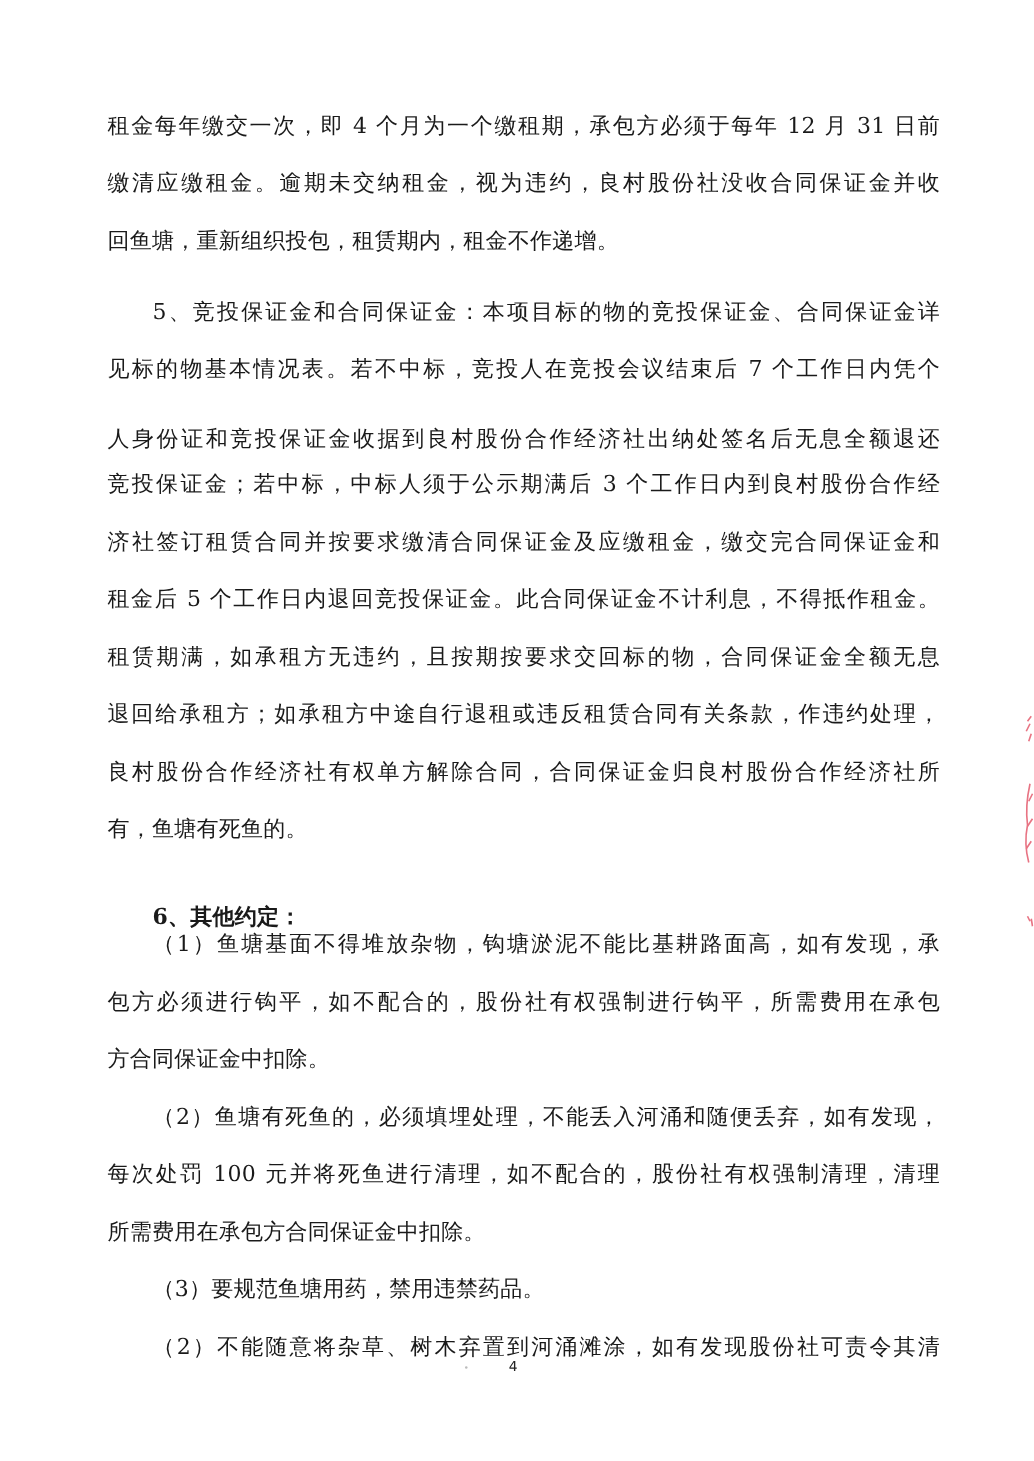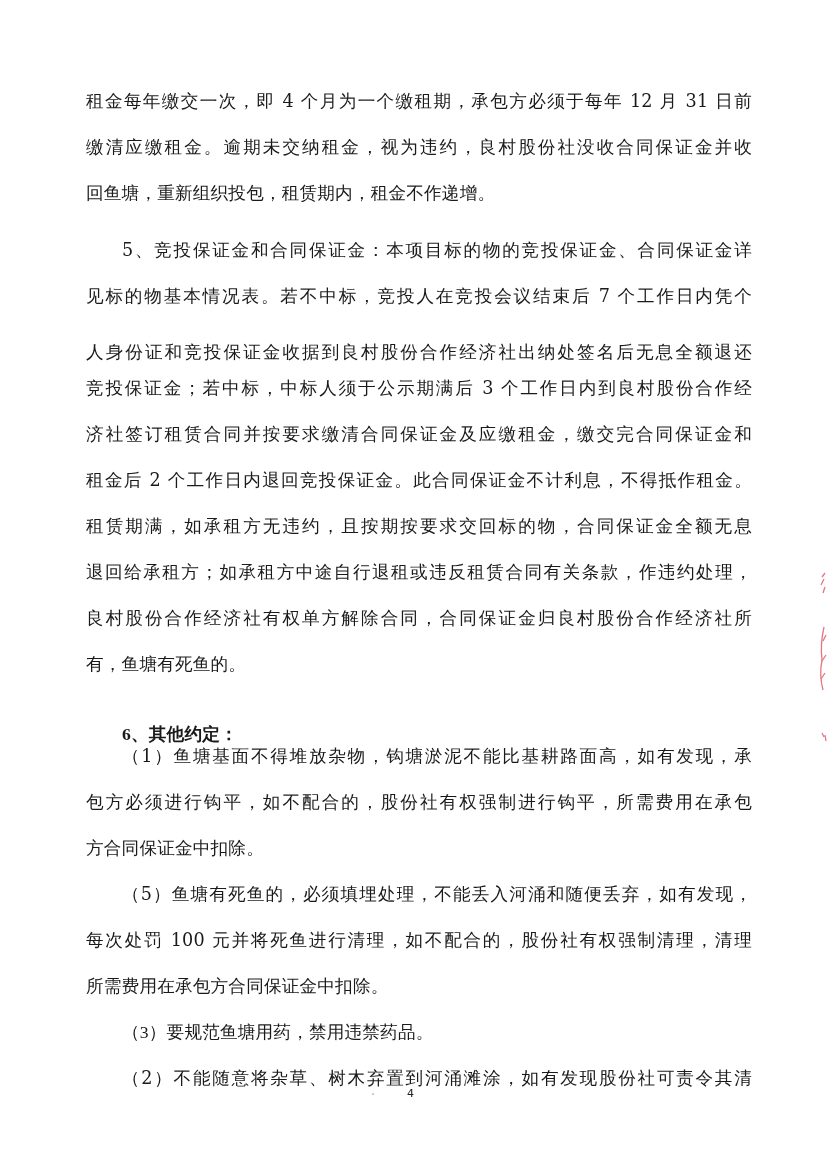--- a/index.html
+++ b/index.html
@@ -5,21 +5,21 @@
     html, body { margin: 0; padding: 0; }
     body {
       width: 827px; height: 1169px; background: #ffffff; position: relative; overflow: hidden;
       font-family: "DejaVu Serif", "Liberation Serif", serif; color: #1a1a1a;
     }
     .page { position: absolute; left: 86px; top: 0; width: 666px; }
     .line {
       position: absolute; left: 0; width: 666px; font-size: 17.6px; line-height: 24px;
       white-space: nowrap; text-align: justify; text-align-last: justify; letter-spacing: 0.2px;
     }
-    .line.last { text-align-last: left; font-family: Liberation Serif, serif; }
+    .line.last { text-align-last: left; }
     .indent { padding-left: 36px; width: 630px; }
     .bold { font-weight: bold; }
     .page-number {
       position: absolute; left: 407px; top: 1087px; font-size: 11px;
       font-family: "DejaVu Sans", sans-serif; color: #222;
     }
     .dot { position: absolute; left: 372px; top: 1093px; width: 2px; height: 2px; background: #bbb; border-radius: 1px; }
     .seal { position: absolute; left: 812px; top: 565px; width: 15px; height: 180px; }
   </style>
 </head>
@@ -28,33 +28,33 @@
 <div class="page">
   <div class="line" style="top:89px">租金每年缴交一次，即 4 个月为一个缴租期，承包方必须于每年 12 月 31 日前</div>
   <div class="line" style="top:135px">缴清应缴租金。逾期未交纳租金，视为违约，良村股份社没收合同保证金并收</div>
   <div class="line last" style="top:181px">回鱼塘，重新组织投包，租赁期内，租金不作递增。</div>
 
   <div class="line indent" style="top:238px">5、竞投保证金和合同保证金：本项目标的物的竞投保证金、合同保证金详</div>
   <div class="line" style="top:284px">见标的物基本情况表。若不中标，竞投人在竞投会议结束后 7 个工作日内凭个</div>
   <div class="line" style="top:340px">人身份证和竞投保证金收据到良村股份合作经济社出纳处签名后无息全额退还</div>
   <div class="line" style="top:376px">竞投保证金；若中标，中标人须于公示期满后 3 个工作日内到良村股份合作经</div>
   <div class="line" style="top:422px">济社签订租赁合同并按要求缴清合同保证金及应缴租金，缴交完合同保证金和</div>
-  <div class="line" style="top:468px">租金后 2 个工作日内退回竞投保证金。此合同保证金不计利息，不得抵作租金。</div>
+  <div class="line" style="top:468px">租金后 5 个工作日内退回竞投保证金。此合同保证金不计利息，不得抵作租金。</div>
   <div class="line" style="top:514px">租赁期满，如承租方无违约，且按期按要求交回标的物，合同保证金全额无息</div>
   <div class="line" style="top:560px">退回给承租方；如承租方中途自行退租或违反租赁合同有关条款，作违约处理，</div>
   <div class="line" style="top:606px">良村股份合作经济社有权单方解除合同，合同保证金归良村股份合作经济社所</div>
   <div class="line last" style="top:652px">有，鱼塘有死鱼的。</div>
 
   <div class="line last indent bold" style="top:722px">6、其他约定：</div>
 
   <div class="line indent" style="top:744px">（1）鱼塘基面不得堆放杂物，钩塘淤泥不能比基耕路面高，如有发现，承</div>
   <div class="line" style="top:790px">包方必须进行钩平，如不配合的，股份社有权强制进行钩平，所需费用在承包</div>
   <div class="line last" style="top:836px">方合同保证金中扣除。</div>
 
-  <div class="line indent" style="top:882px">（5）鱼塘有死鱼的，必须填埋处理，不能丢入河涌和随便丢弃，如有发现，</div>
+  <div class="line indent" style="top:882px">（2）鱼塘有死鱼的，必须填埋处理，不能丢入河涌和随便丢弃，如有发现，</div>
   <div class="line" style="top:928px">每次处罚 100 元并将死鱼进行清理，如不配合的，股份社有权强制清理，清理</div>
   <div class="line last" style="top:974px">所需费用在承包方合同保证金中扣除。</div>
 
   <div class="line last indent" style="top:1020px">（3）要规范鱼塘用药，禁用违禁药品。</div>
   <div class="line indent" style="top:1066px">（2）不能随意将杂草、树木弃置到河涌滩涂，如有发现股份社可责令其清</div>
 </div>
 
 <div class="dot"></div>
 <div class="page-number">4</div>
 

